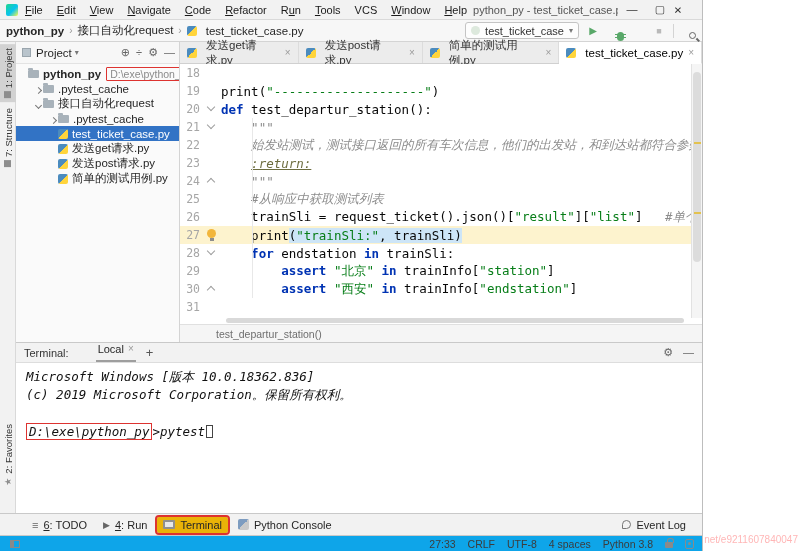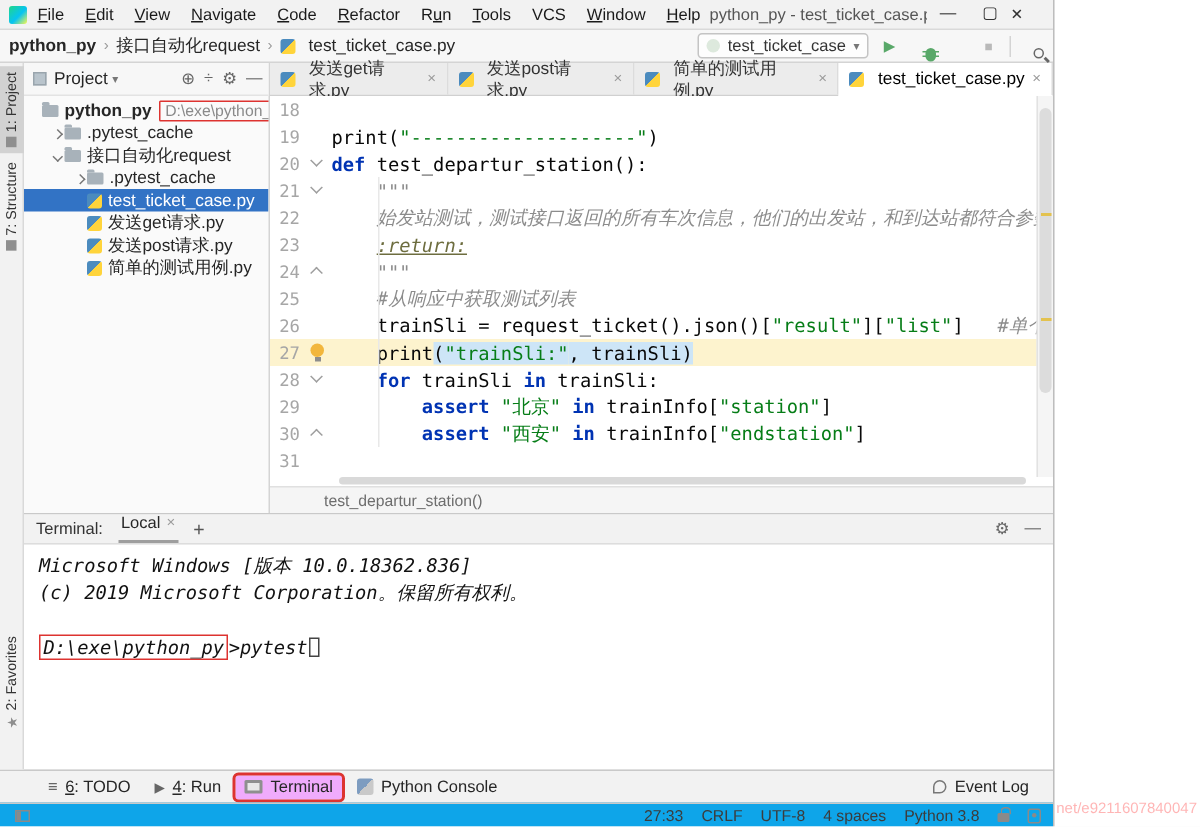--- a/index.html
+++ b/index.html
@@ -99,35 +99,35 @@
   .ruler { position:absolute; right:0; top:0; width:11px; height:254px; background:#f5f5f5; border-left:1px solid #e2e2e2; }
   .ruler .thumb { position:absolute; left:1px; right:1px; top:8px; height:190px; background:#dcdcdc; border-radius:4px; }
   .ruler .mk { position:absolute; right:1px; width:7px; height:2px; background:#e3c24f; }
   .hscroll { height:6px; position:relative; background:#fff; flex:0 0 auto; }
   .hscroll .hthumb { position:absolute; left:46px; right:18px; top:0; height:5px; border-radius:3px; background:#d9d9d9; }
   .ecrumb { height:18px; background:#f5f5f5; border-top:1px solid #e0e0e0; font-size:10.5px; color:#6e6e6e; display:flex; align-items:center; padding-left:36px; flex:0 0 auto; }
 
   
   .terminal { flex:1; display:flex; flex-direction:column; background:#fff; border-top:1px solid #c9c9c9; min-height:0; }
   .term-head { height:20px; background:#f2f2f2; border-bottom:1px solid #ddd; display:flex; align-items:center; font-size:11px; color:#333; padding:0 8px; flex:0 0 auto; }
-  .term-label { margin-right:10px; }
+  .term-label { margin-right:27px; }
   .term-tab { display:flex; align-items:flex-start; gap:4px; border-bottom:2px solid #9e9e9e; height:100%; padding:0 2px; color:#262626; }
   .term-tab .x { color:#9b9b9b; font-size:10px; }
   .term-plus { margin-left:10px; color:#555; font-size:13px; }
   .term-icons { margin-left:auto; display:flex; gap:10px; color:#666; font-size:11px; }
   .term-body { flex:1; padding:5px 0 0 10px; font-family:"DejaVu Sans Mono", monospace; font-size:12.5px; color:#111; }
   .tl { height:18px; white-space:pre; display:flex; align-items:center;font-style:italic; }
   .redbox { border:1px solid var(--accent-red); padding:0 2px; }
   .cursor { display:inline-block; width:7px; height:13px; border:1px solid #444; margin-left:1px; }
   .annot { margin-top:7px; color:var(--accent-red); font-size:13.5px; font-family:"Liberation Sans", sans-serif; letter-spacing:.5px; }
 
   
   .btoolbar { height:22px; background:#f2f2f2; border-top:1px solid #c9c9c9; display:flex; align-items:center; font-size:11px; color:#262626; padding-left:26px; gap:4px; flex:0 0 auto; }
   .bbtn { display:flex; align-items:center; gap:5px; padding:2px 6px; border-radius:2px; }
-  .bbtn.active { background:#f0abfc; }
+  .bbtn.active { background:#eab308; }
   .bbtn.annotated { outline:2px solid var(--accent-red); outline-offset:0px; }
   .bbtn .u { text-decoration:underline; }
   .ico-todo { color:#666; font-size:11px; }
   .ico-run  { color:#666; font-size:9px; }
   .ico-term { width:12px; height:9px; background:#8f8f8f; border-radius:1px; position:relative; }
   .ico-term::after { content:""; position:absolute; left:2px; top:2px; width:8px; height:5px; background:#e8e8e8; }
   .ico-pyc { width:11px; height:11px; border-radius:2px; background:linear-gradient(135deg,#7d9cc0 50%,#c9c9c9 50%); }
   .eventlog { margin-left:auto; margin-right:16px; display:flex; align-items:center; gap:5px; color:#262626; }
   .ico-ev { width:9px; height:9px; border:1.5px solid #777; border-radius:50% 50% 50% 0; }
 
@@ -351,21 +351,21 @@
                   <span class="gut">
                     <span class="bulb"></span>
                   </span>
                   <span class="ct"><span class="tok-p">    print</span><span class="tok-p tok-bg">(</span><span class="tok-s tok-bg">"trainSli:"</span><span class="tok-p tok-bg">, trainSli</span><span class="tok-p tok-bg">)</span></span>
                 </div>
                 <div class="cl">
                   <span class="ln">28</span>
                   <span class="gut">
                     <span class="fold d"></span>
                   </span>
-                  <span class="ct"><span class="tok-p">    </span><span class="tok-k">for</span><span class="tok-p"> trainSli </span><span class="tok-k">in</span><span class="tok-p"> trainSli:</span></span>
+                  <span class="ct"><span class="tok-p">    </span><span class="tok-k">for</span><span class="tok-p"> endstation </span><span class="tok-k">in</span><span class="tok-p"> trainSli:</span></span>
                 </div>
                 <div class="cl">
                   <span class="ln">29</span>
                   <span class="gut"></span>
                   <span class="ct"><span class="tok-p">        </span><span class="tok-k">assert</span><span class="tok-p"> </span><span class="tok-s">"北京"</span><span class="tok-p"> </span><span class="tok-k">in</span><span class="tok-p"> trainInfo[</span><span class="tok-s">"station"</span><span class="tok-p">]</span></span>
                 </div>
                 <div class="cl">
                   <span class="ln">30</span>
                   <span class="gut">
                     <span class="fold u"></span>

